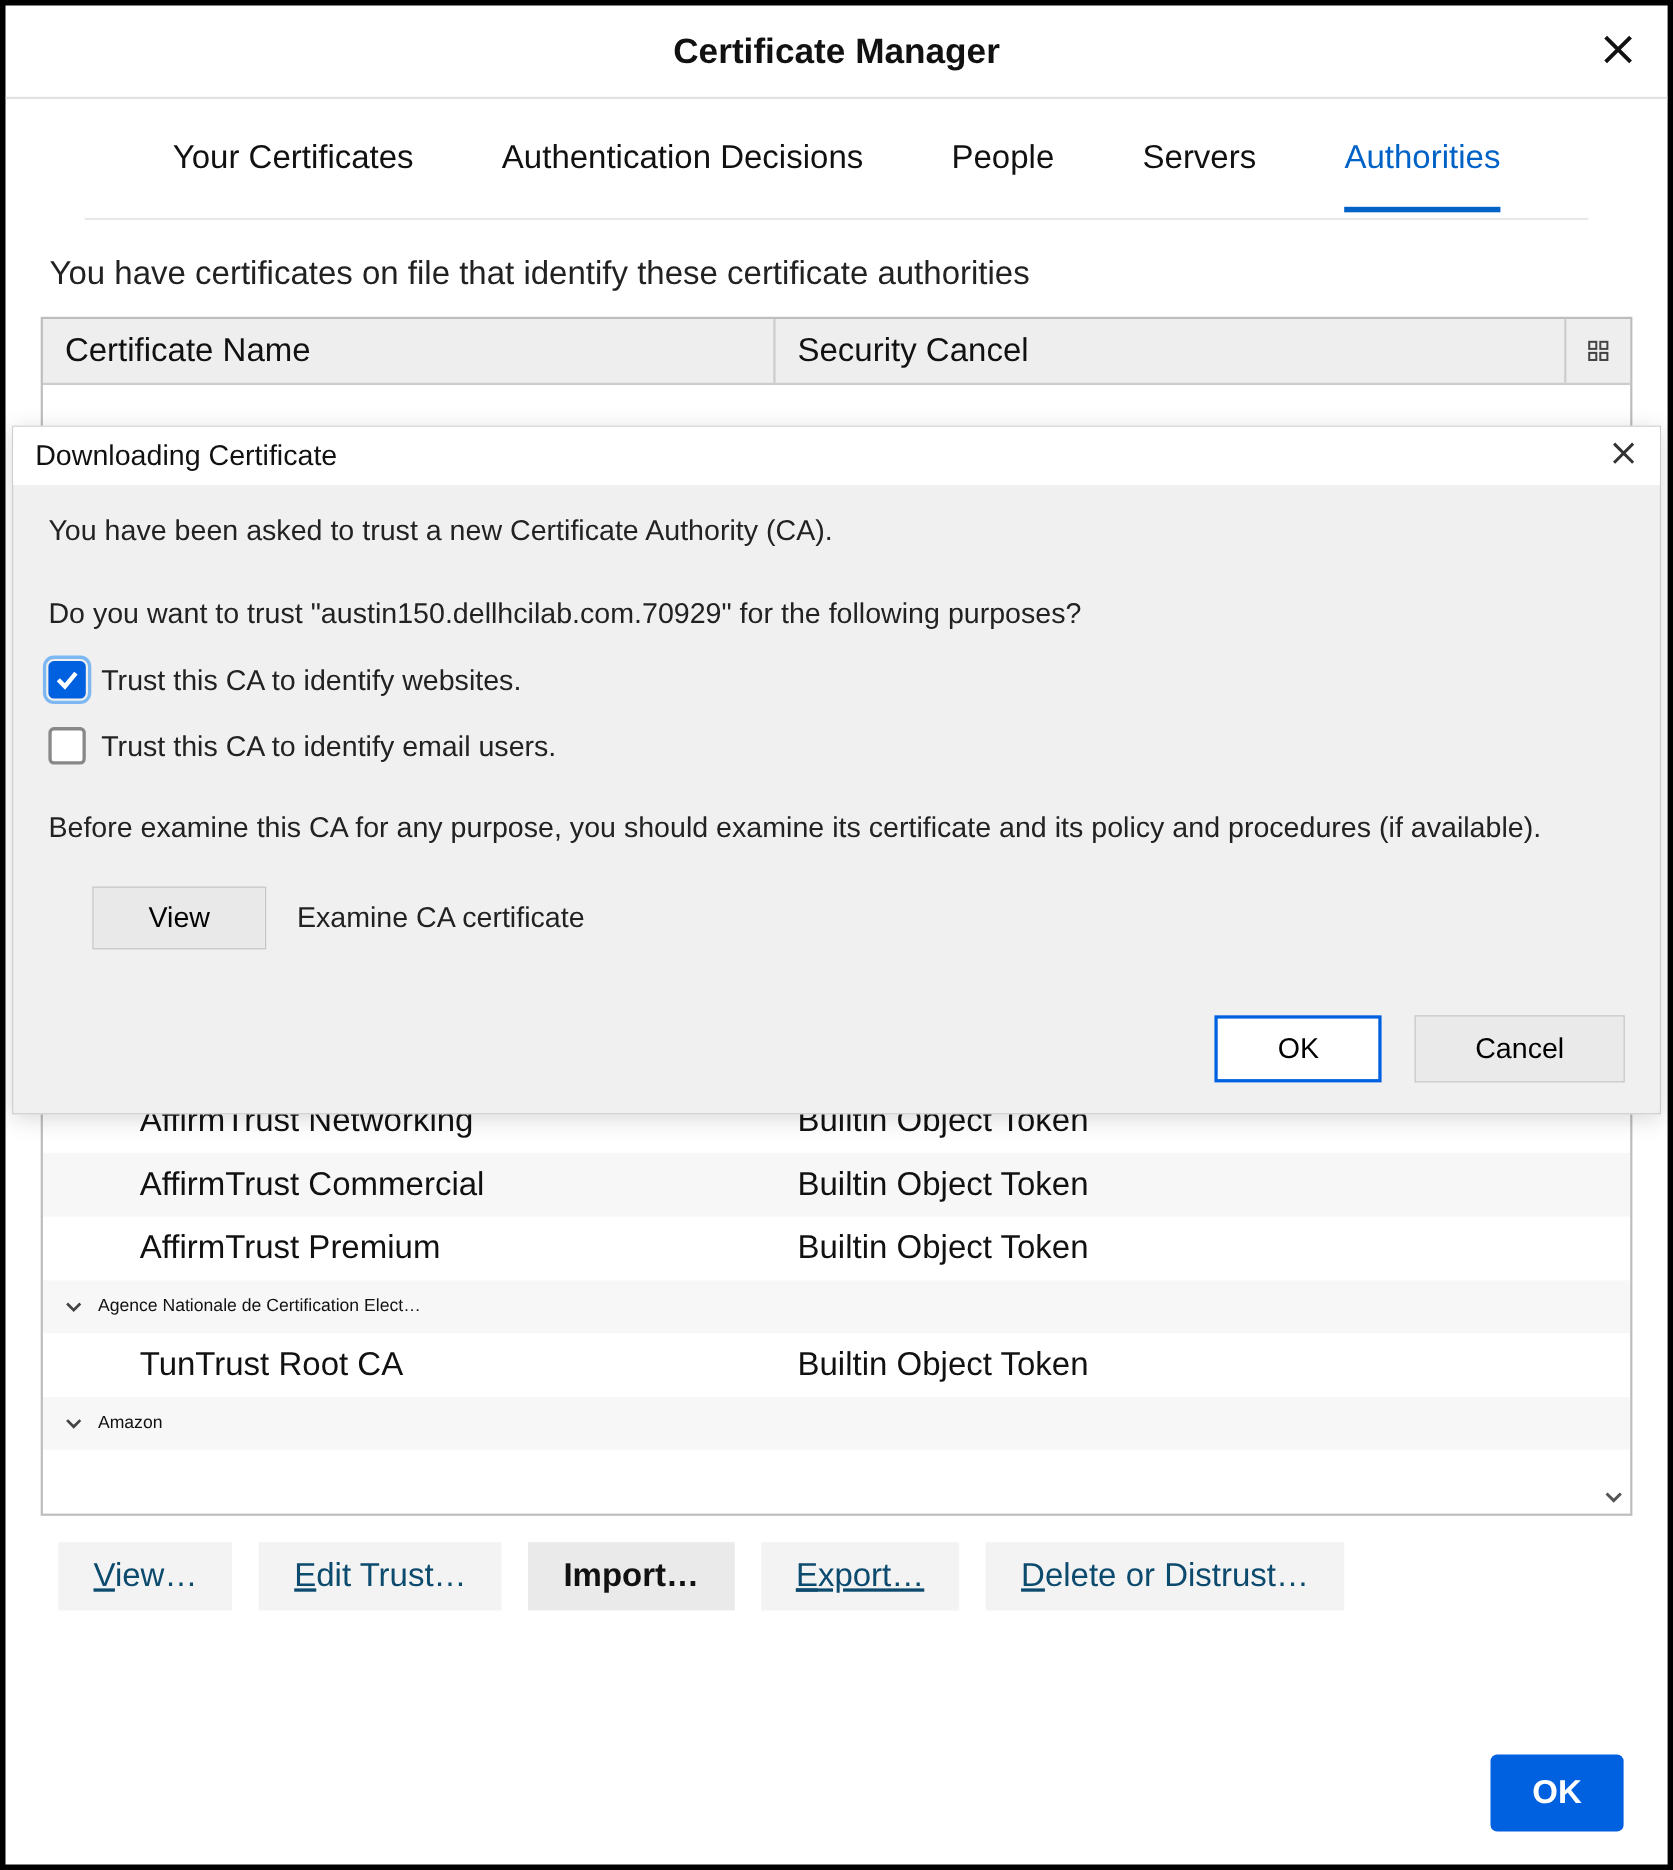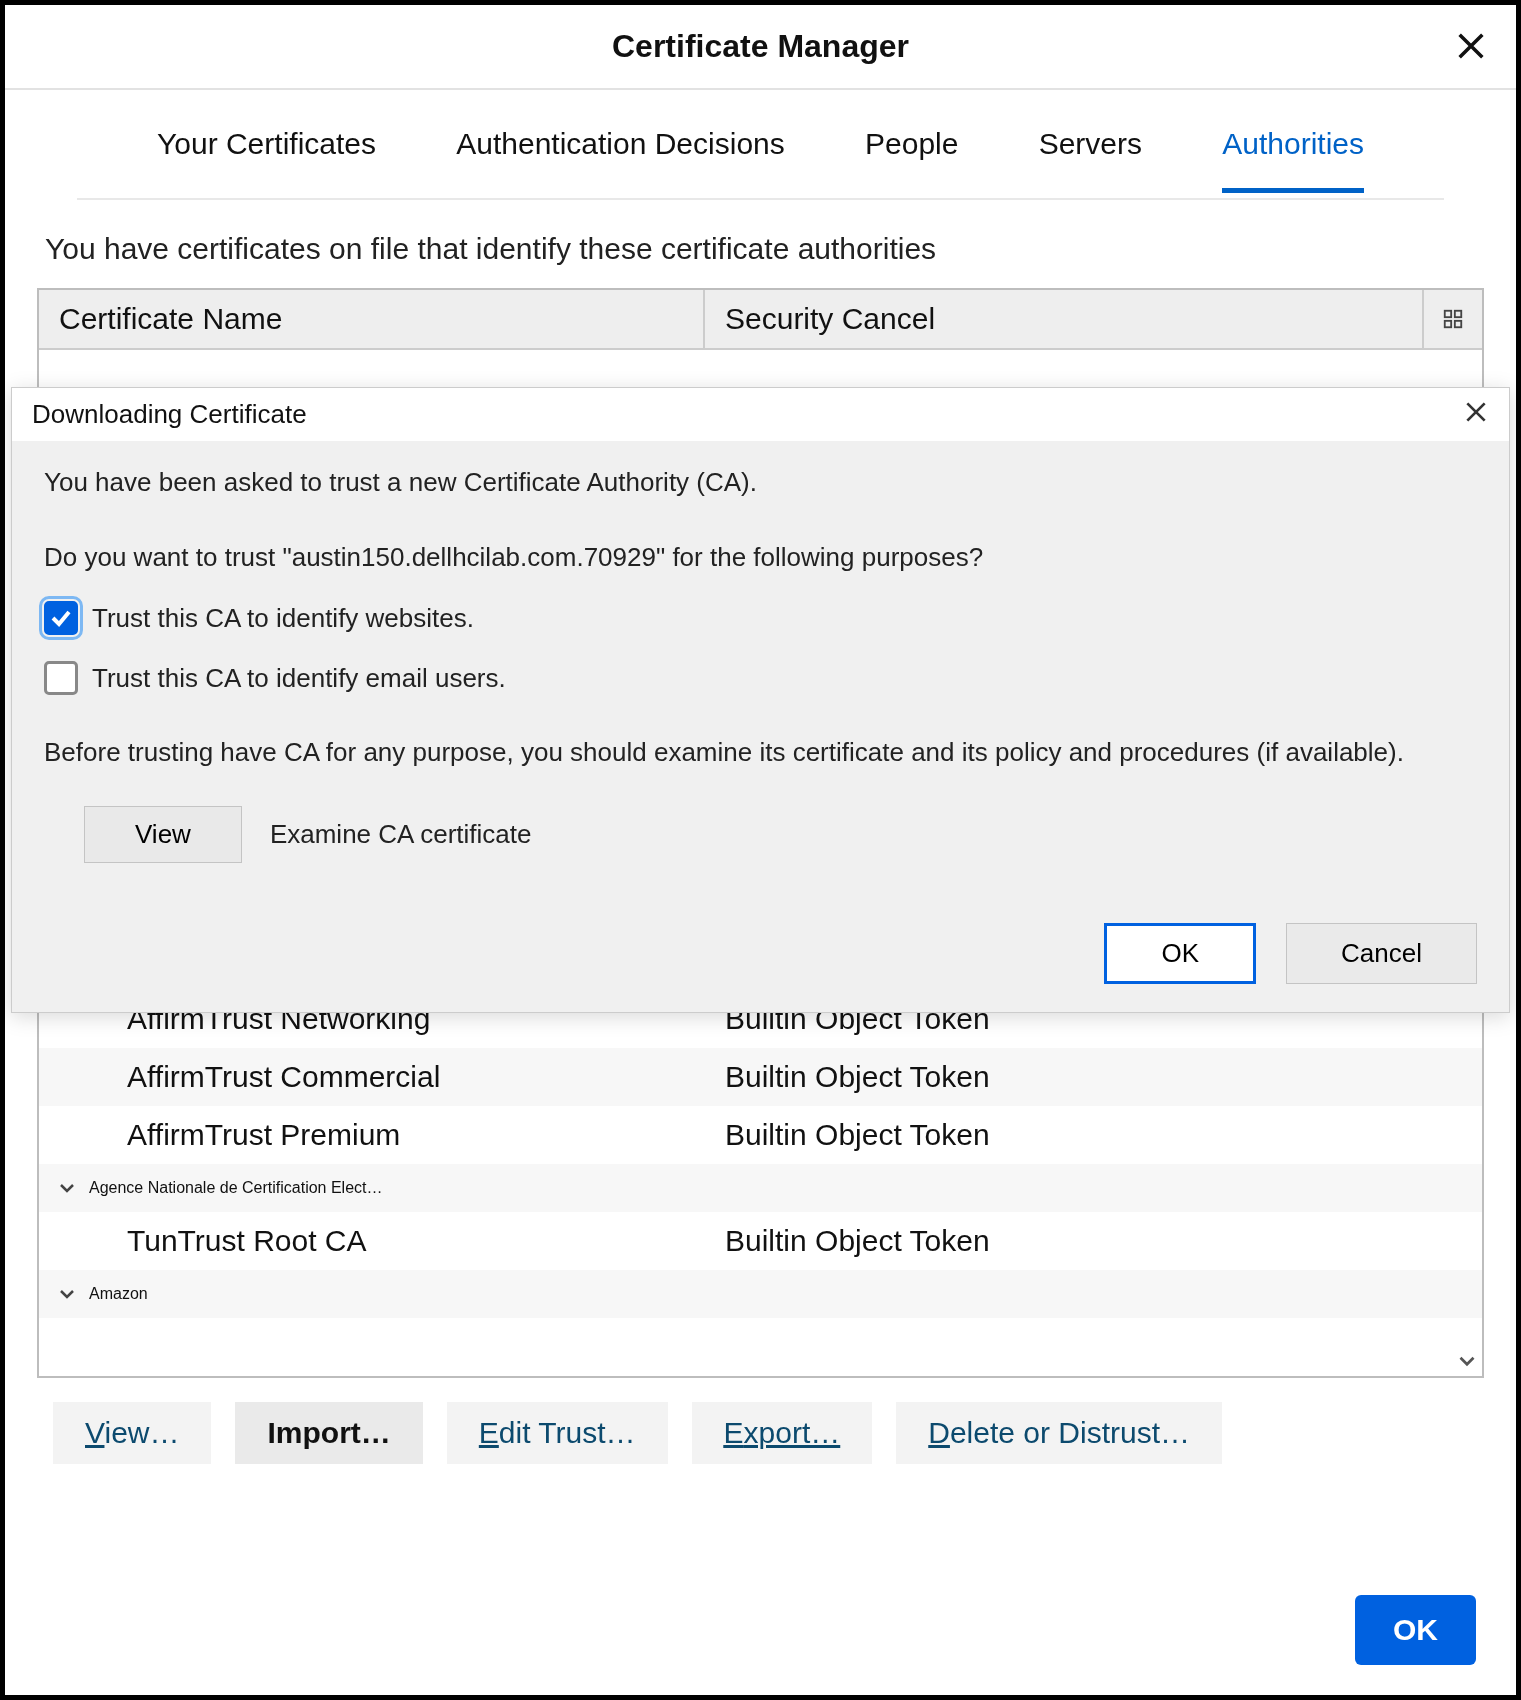--- a/index.html
+++ b/index.html
@@ -302,22 +302,22 @@
 
       <div class="scrollthumb">
         <svg viewBox="0 0 24 24" stroke="#555" stroke-width="2.5" fill="none">
             <path d="M6 9l6 6 6-6"></path>
           </svg>
       </div>
     </div>
 
     <div class="action-buttons">
       <button class="abtn underline-first">View…</button>
+      <button class="abtn underline-first">Edit Trust…</button>
       <button class="abtn enabled">Import…</button>
-      <button class="abtn underline-first">Edit Trust…</button>
       <button class="abtn" style="text-decoration-line:underline; text-decoration-style:solid;"><span style="text-decoration:underline;">E</span>xport…</button>
       <button class="abtn underline-first">Delete or Distrust…</button>
     </div>
   </div>
 
   <button class="ok-main">OK</button>
 
   <div class="modal">
     <div class="modal-header">
       <span>Downloading Certificate</span>
@@ -337,21 +337,21 @@
               <path d="M4 12 L10 18 L20 6"></path>
             </svg>
         </span>
         <span>Trust this CA to identify websites.</span>
       </div>
       <div class="checkrow">
         <span class="cbox"></span>
         <span>Trust this CA to identify email users.</span>
       </div>
 
-      <p style="margin-top:42px;">Before trusting have CA for any purpose, you should examine its certificate and its policy and procedures (if available).</p>
+      <p style="margin-top:42px;">Before examine this CA for any purpose, you should examine its certificate and its policy and procedures (if available).</p>
 
       <div class="viewrow">
         <button class="viewbtn">View</button>
         <span>Examine CA certificate</span>
       </div>
     </div>
     <div class="modal-footer">
       <button class="mbtn primary">OK</button>
       <button class="mbtn">Cancel</button>
     </div>

